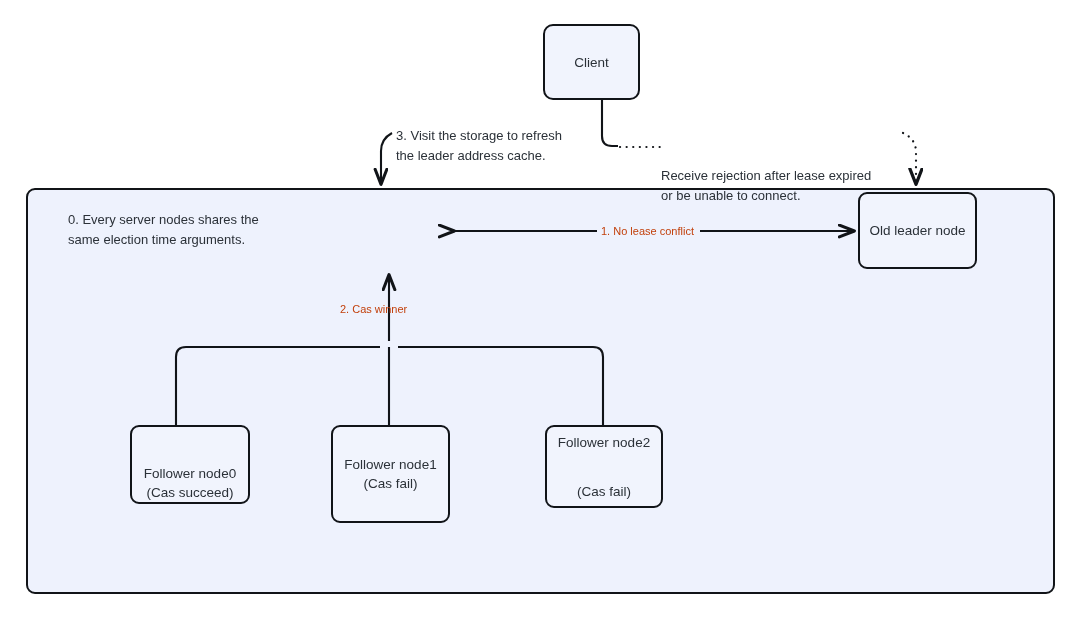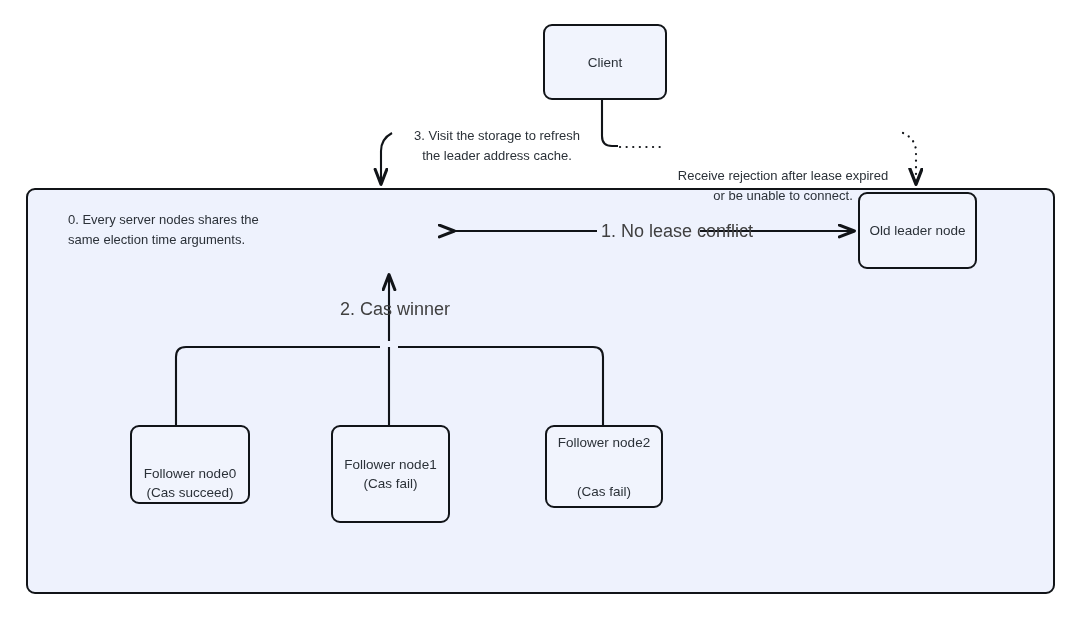--- a/index.html
+++ b/index.html
@@ -39,34 +39,34 @@
   }
   .cluster {
     position: absolute;
     box-sizing: border-box;
     background: #eef2fd;
     border: 2.2px solid #111418;
     border-radius: 9px;
   }
   .edge-label {
     position: absolute;
-    font-size: 18px;
+    font-size: 11px;
     line-height: 20px;
-    color: #404040;
+    color: #c2410c;
     white-space: nowrap;
     background: transparent;
   }
   .note {
     position: absolute;
     font-size: 13px;
     line-height: 20px;
     color: #2b3138;
     white-space: pre-line;
   }
-  .note.center { text-align: center; }
+  .note.center { }
   svg.links {
     position: absolute;
     left: 0; top: 0;
     width: 1080px;
     height: 618px;
     overflow: visible;
     pointer-events: none;
   }
   .ln {
     fill: none;
@@ -107,21 +107,21 @@
 
     <path class="ln" d="M454,231 L597,231" marker-start="url(#arrow)"></path>
     <path class="ln" d="M700,231 L854,231" marker-end="url(#arrow)"></path>
 
     <path class="ln" d="M389,341 L389,275" marker-end="url(#arrow)"></path>
     <path class="ln" d="M176,425 L176,357 Q176,347 186,347 L380,347"></path>
     <path class="ln" d="M389,425 L389,347"></path>
     <path class="ln" d="M603,425 L603,357 Q603,347 593,347 L398,347"></path>
   </svg>
 
-  <div class="node" style="left:543px; top:24px; width:124px; height:76px;">
+  <div class="node" style="left:543px; top:24px; width:97px; height:76px;border-radius:10px;">
     <span>Client</span>
   </div>
 
 
   <div class="node" style="left:858px; top:192px; width:119px; height:77px;">
     <span>Old leader node</span>
   </div>
 
   <div class="node" style="left:130px; top:425px; width:120px; height:79px;justify-content:flex-end;">
     <span>Follower node0</span>

